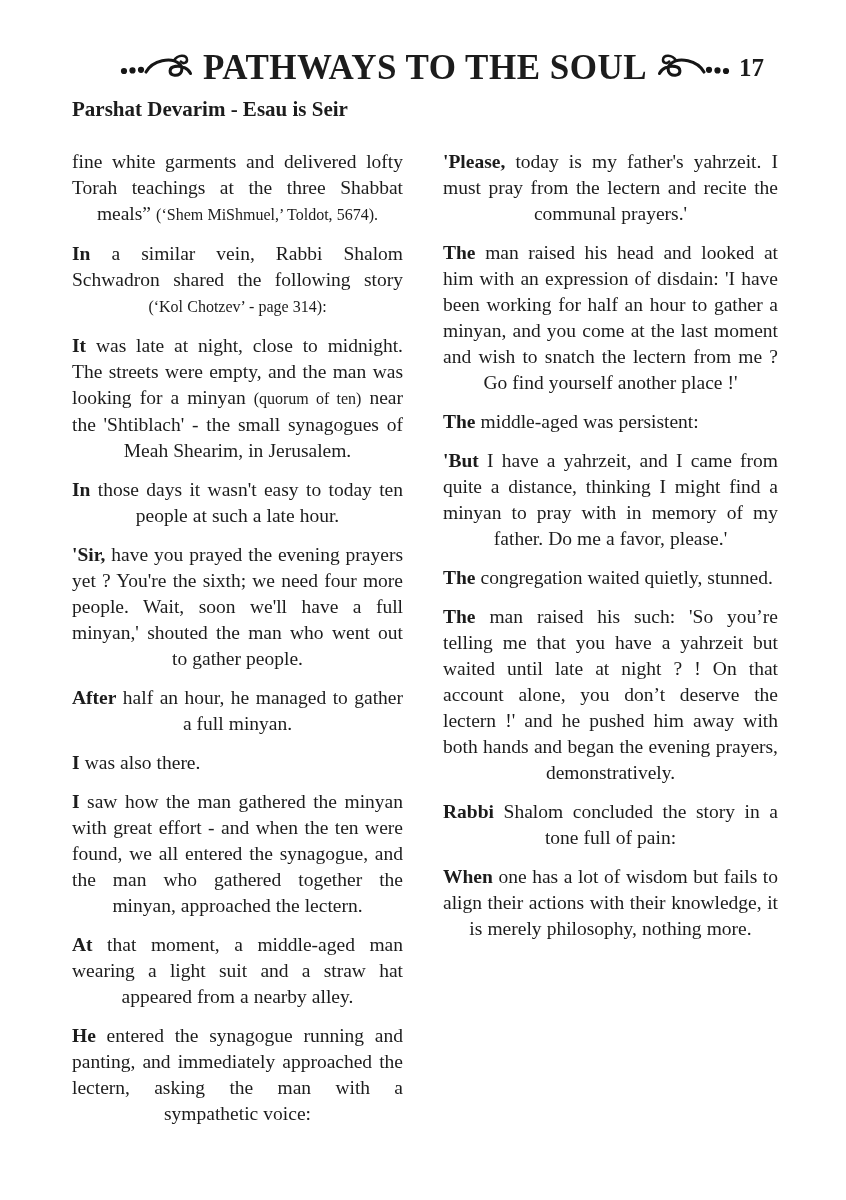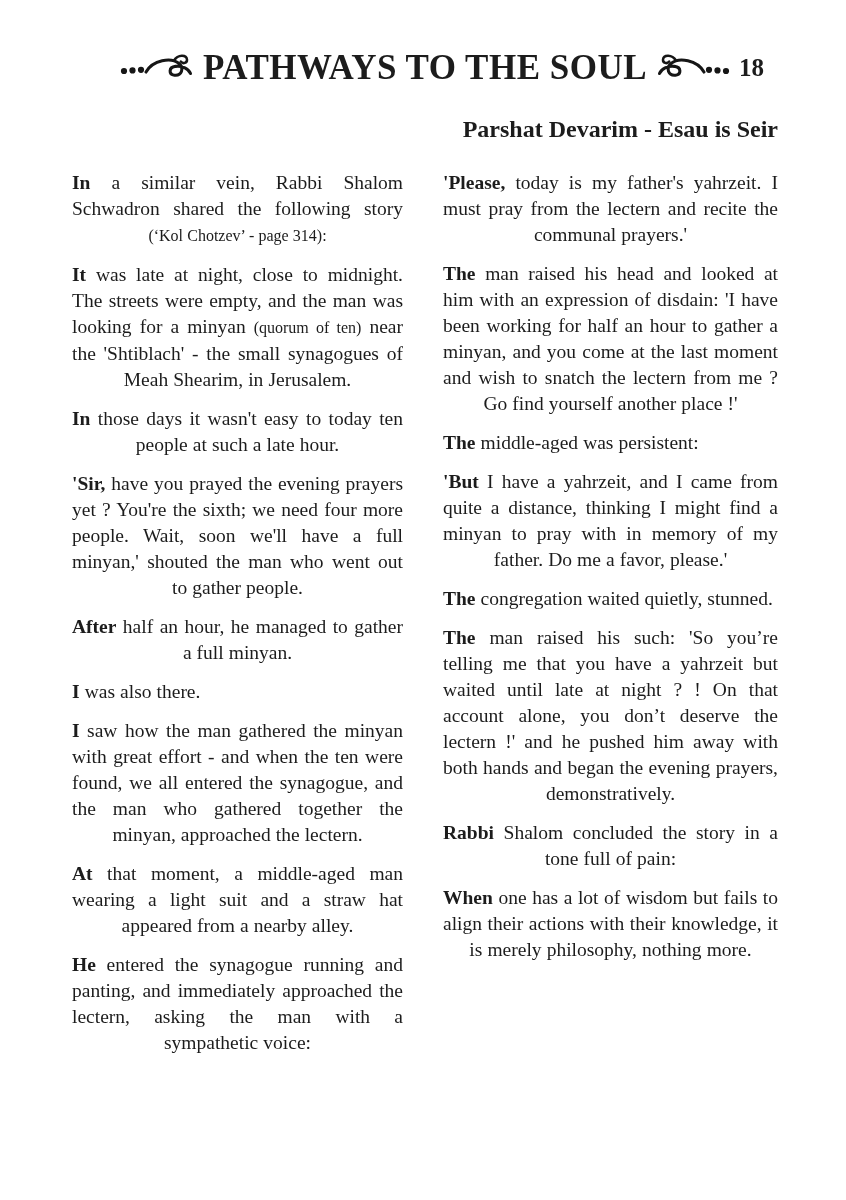--- a/index.html
+++ b/index.html
@@ -20,21 +20,21 @@
   .orn.right svg{transform:scaleX(-1);}
   .title{
     font-size:35px;font-weight:bold;letter-spacing:.5px;line-height:1;
     margin:0 8px;white-space:nowrap;
   }
   .pagenum{
     position:absolute;right:14px;top:50%;transform:translateY(-46%);
     font-size:25px;font-weight:bold;
   }
   .subtitle{
-    text-align:right;font-size:24px;font-weight:bold;margin-top:26px;
+    text-align:left;font-size:21px;font-weight:bold;margin-top:7px;
   }
   
   .cols{display:flex;gap:40px;margin-top:27px;}
   .col{box-sizing:border-box;}
   .col.left{width:331px;}
   .col.right{width:335px;}
   .para{
     margin:0 0 13px 0;
     font-size:19.5px;line-height:26px;
     text-align:justify;text-align-last:center;
@@ -66,27 +66,28 @@
       <svg width="76" height="30" viewBox="0 0 76 30" aria-hidden="true">
         <g fill="#161616" stroke="none">
           <circle cx="5" cy="19" r="3.1"></circle>
           <circle cx="13.5" cy="18.4" r="3.1"></circle>
           <circle cx="22" cy="17.8" r="3.1"></circle>
         </g>
         <path d="M27 20 C34 8 52 5 60 11.5 C65.5 16.5 62.5 24 55.5 23.2 C49.5 22.5 49.5 15.2 56.5 14.4 C63.5 13.6 69.5 16.5 71.5 21.5" fill="none" stroke="#161616" stroke-width="3.1" stroke-linecap="round"></path>
         <path d="M55 8.5 C59 2 67.5 2.5 68 7.5 C68.3 11 64 12.4 61.8 9.6" fill="none" stroke="#161616" stroke-width="2.5" stroke-linecap="round"></path>
       </svg>
     </span>
-    <span class="pagenum">18</span>
+    <span class="pagenum">17</span>
   </div>
 
   <div class="subtitle">Parshat Devarim - Esau is Seir</div>
 
   <div class="cols">
     <div class="col left">
+        <p class="para"><span>fine white garments and delivered lofty Torah teachings at the three Shabbat meals” </span><span class="cite">(‘Shem MiShmuel,’ Toldot, 5674).</span></p>
         <p class="para"><span class="lead">In</span><span> a similar vein, Rabbi Shalom Schwadron shared the following story </span><span class="cite">(‘Kol Chotzev’ - page 314):</span></p>
         <p class="para"><span class="lead">It</span><span> was late at night, close to midnight. The streets were empty, and the man was looking for a minyan </span><span class="cite">(quorum of ten)</span><span> near the 'Shtiblach' - the small synagogues of Meah Shearim, in Jerusalem.</span></p>
         <p class="para"><span class="lead">In</span><span> those days it wasn't easy to today ten people at such a late hour.</span></p>
         <p class="para"><span class="lead">'Sir,</span><span> have you prayed the evening prayers yet ? You're the sixth; we need four more people. Wait, soon we'll have a full minyan,' shouted the man who went out to gather people.</span></p>
         <p class="para"><span class="lead">After</span><span> half an hour, he managed to gather a full minyan.</span></p>
         <p class="para single"><span class="lead">I</span><span> was also there.</span></p>
         <p class="para"><span class="lead">I</span><span> saw how the man gathered the minyan with great effort - and when the ten were found, we all entered the synagogue, and the man who gathered together the minyan, approached the lectern.</span></p>
         <p class="para"><span class="lead">At</span><span> that moment, a middle-aged man wearing a light suit and a straw hat appeared from a nearby alley.</span></p>
         <p class="para"><span class="lead">He</span><span> entered the synagogue running and panting, and immediately approached the lectern, asking the man with a sympathetic voice:</span></p>
       </div>

